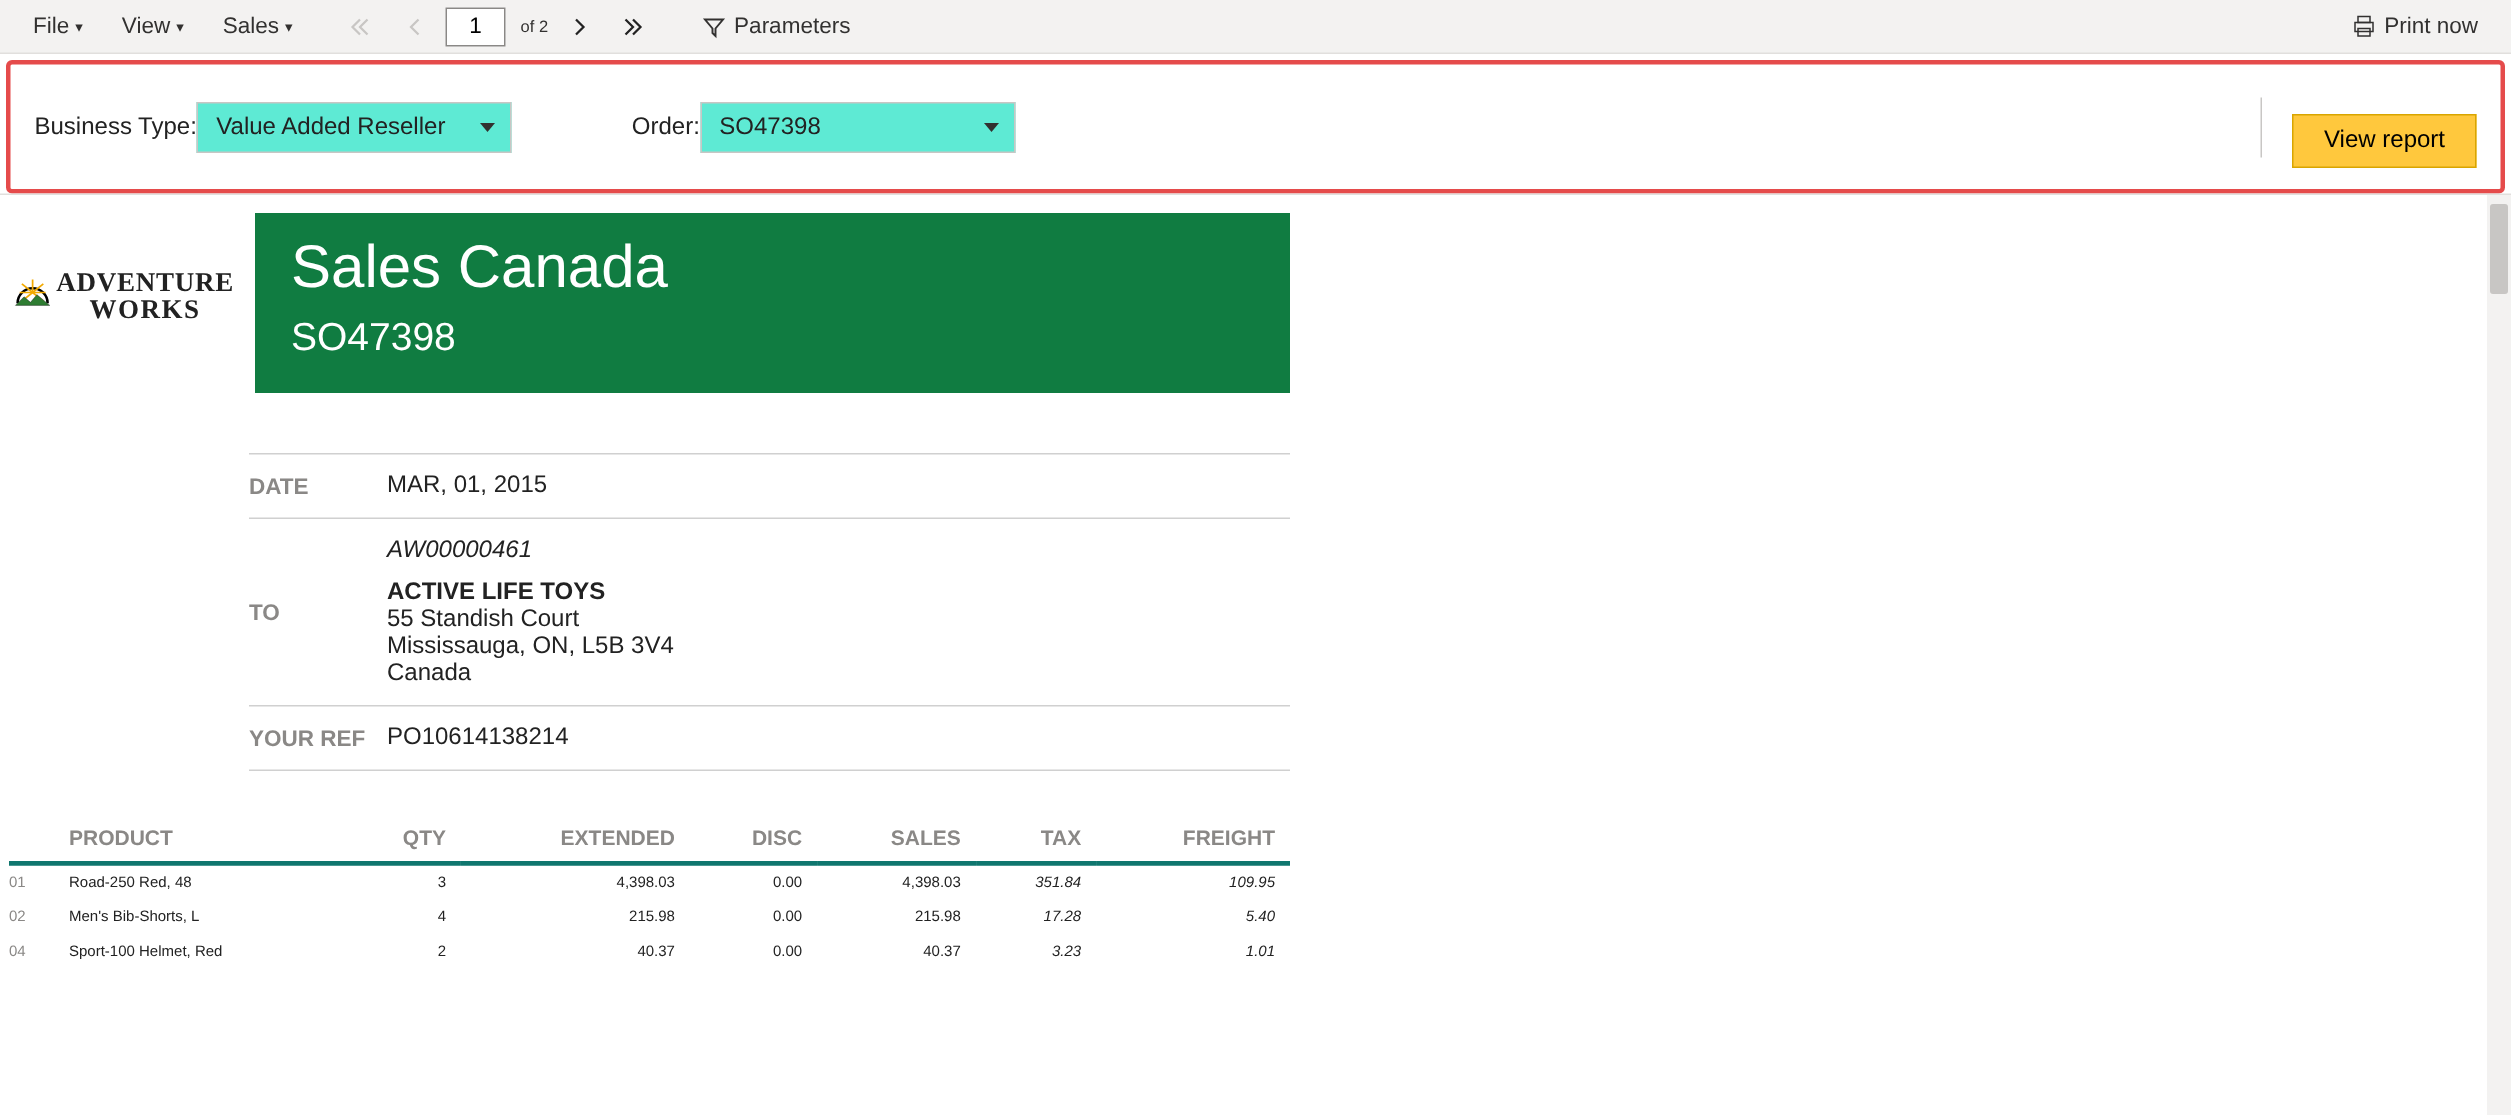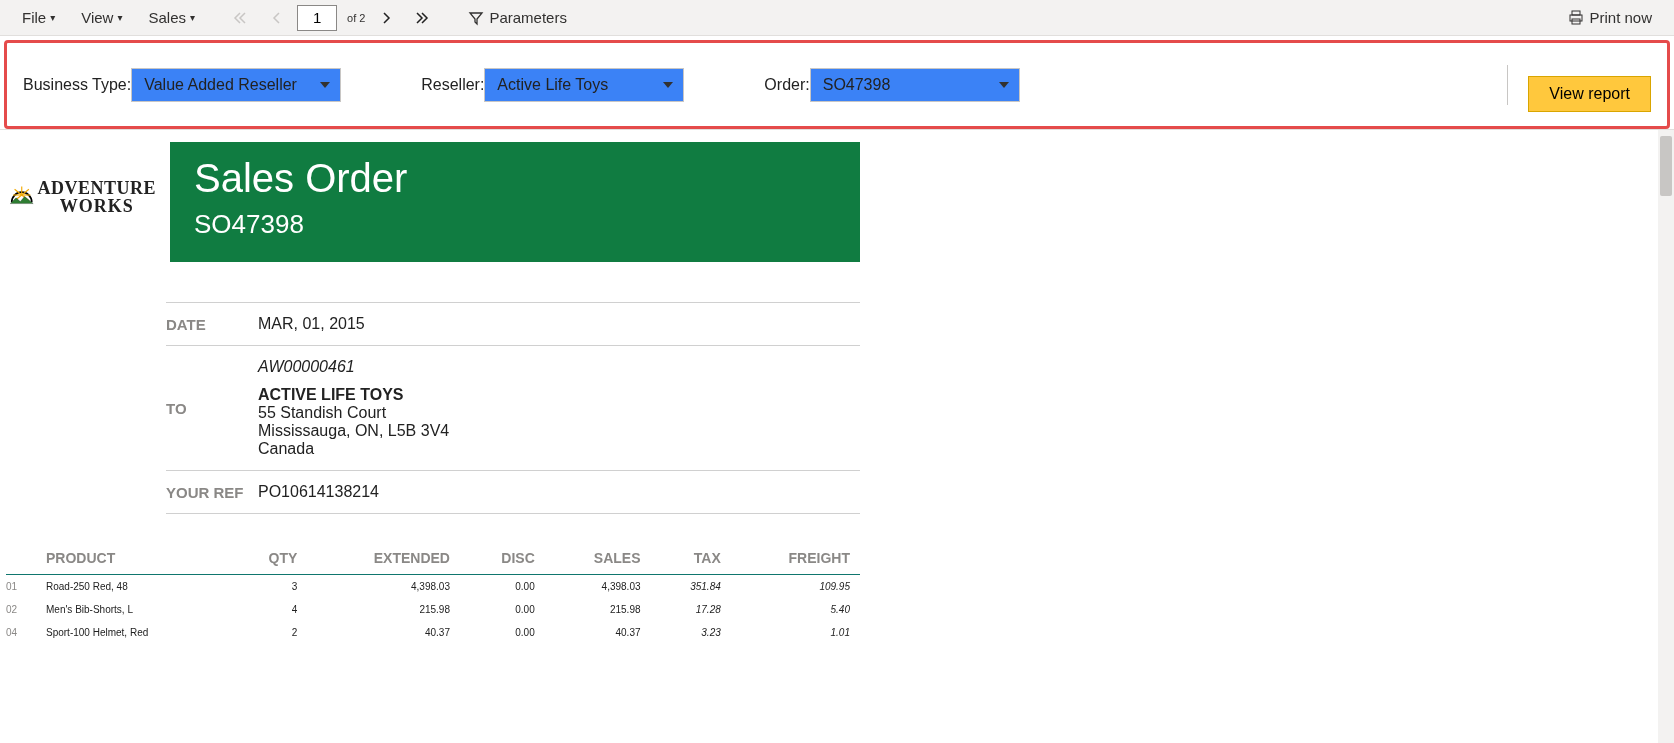--- a/index.html
+++ b/index.html
@@ -49,21 +49,21 @@
     margin: 4px 4px 0 4px;
     padding: 14px 16px;
     display: flex;
     align-items: center;
     background:#fff;
   }
   .param-group { display:flex; align-items:center; margin-right:80px;}
   .param-label { font-size:16px; color:#222; }
   .param-select {
     border:1px solid #c8c6c4; height:34px; min-width:210px; padding:0 36px 0 12px;
-    display:flex; align-items:center; background:#3b82f6; font-size:16px; position:relative; cursor:pointer;
+    display:flex; align-items:center; background:#5eead4; font-size:16px; position:relative; cursor:pointer;
   }
   .param-select .caret {
     position:absolute; right:10px; top:50%; transform:translateY(-50%);
     width:0;height:0;border-left:5px solid transparent;border-right:5px solid transparent;border-top:6px solid #323130;
   }
   .vr-divider { width:1px; height:40px; background:#c8c6c4; margin-left:auto; margin-right:20px;}
   .view-report-btn {
     background:#ffc83d; border:1px solid #d9a500; color:#000;
     padding:8px 20px; font-size:16px; cursor:pointer;margin-top:19px;
   }
@@ -93,21 +93,21 @@
   .meta-row { display:flex; padding:12px 0; border-bottom:1px solid #d0d0d0; align-items:center;}
   .meta-row:first-child{ border-top:1px solid #d0d0d0;}
   .meta-label { width:92px; color:#8a8886; font-weight:700; font-size:15px;}
   .meta-val { font-size:16px; }
   .meta-val .ital { font-style:italic; }
   .meta-val .bold { font-weight:700; }
 
   .product-table { margin-top:28px; width:100%; border-collapse:collapse;}
   .product-table th {
     text-align:right; color:#8a8886; font-weight:700; font-size:14px;
-    padding:8px 10px; border-bottom:1px solid #0f766e;
+    padding:8px 10px; border-bottom:3px solid #0f766e;
   }
   .product-table th.hl { text-align:left; }
   .product-table th.idx{ width:30px; }
   .product-table td {
     padding:6px 10px; font-size:10px; text-align:right;
   }
   .product-table td.idx{ color:#8a8886; text-align:left; padding-left:0;}
   .product-table td.pname{ text-align:left;}
   .product-table td.ital{ font-style:italic;}
   .logo-text { font-family: Georgia, serif; font-weight:700; text-align:center; line-height:1; margin-top:4px;}
@@ -183,27 +183,20 @@
       <span>Print now</span>
     </div>
   </div>
 </div>
 
 <div class="param-bar">
   <div class="param-group">
     <span class="param-label">Business Type:</span>
     <div class="param-select">
       <span>Value Added Reseller</span>
-      <span class="caret"></span>
-    </div>
-  </div>
-  <div class="param-group">
-    <span class="param-label">Reseller:</span>
-    <div class="param-select" style="min-width:200px">
-      <span>Active Life Toys</span>
       <span class="caret"></span>
     </div>
   </div>
   <div class="param-group" style="margin-right:0">
     <span class="param-label">Order:</span>
     <div class="param-select" style="min-width:210px">
       <span>SO47398</span>
       <span class="caret"></span>
     </div>
   </div>
@@ -230,21 +223,21 @@
             <line x1="55" y1="45" x2="30" y2="25"></line>
           </g>
           <path d="M15 75 L35 55 L50 68 L65 50 L95 75 Z" fill="#2e7d32"></path>
         </svg>
         <div class="logo-text">
           <div class="l1">ADVENTURE</div>
           <div class="l2">WORKS</div>
         </div>
       </div>
       <div class="green-banner">
-        <div class="banner-title">Sales Order</div>
+        <div class="banner-title">Sales Canada</div>
         <div class="banner-sub">SO47398</div>
       </div>
     </div>
 
     <div class="meta-block">
       <div class="meta-row">
         <div class="meta-label">DATE</div>
         <div class="meta-val">MAR, 01, 2015</div>
       </div>
       <div class="meta-row">

